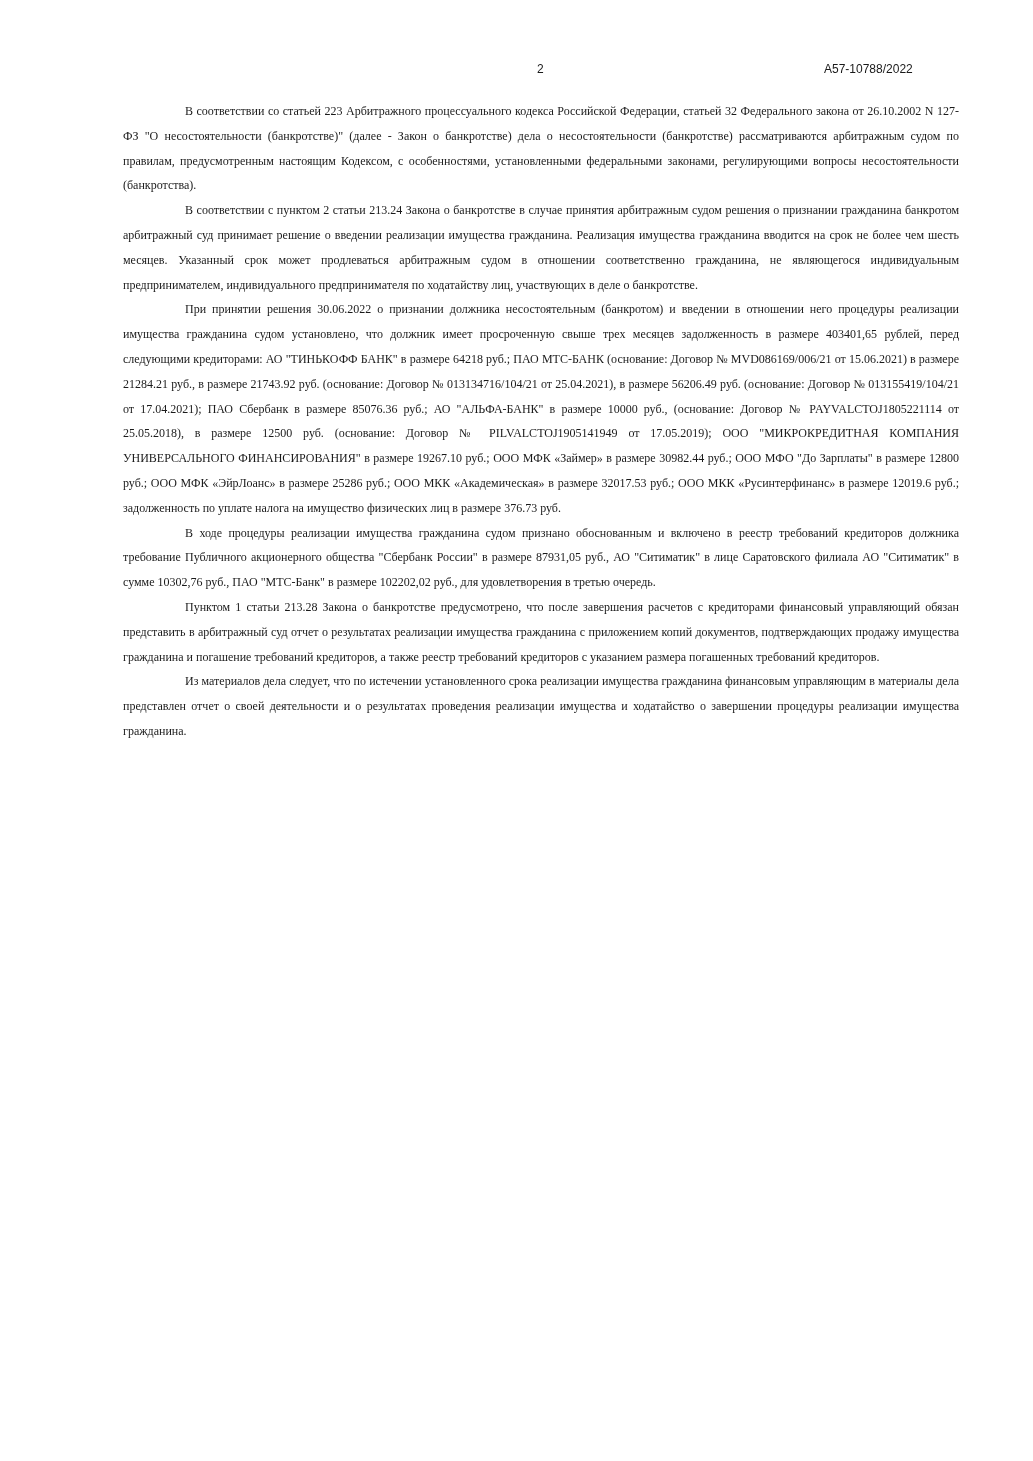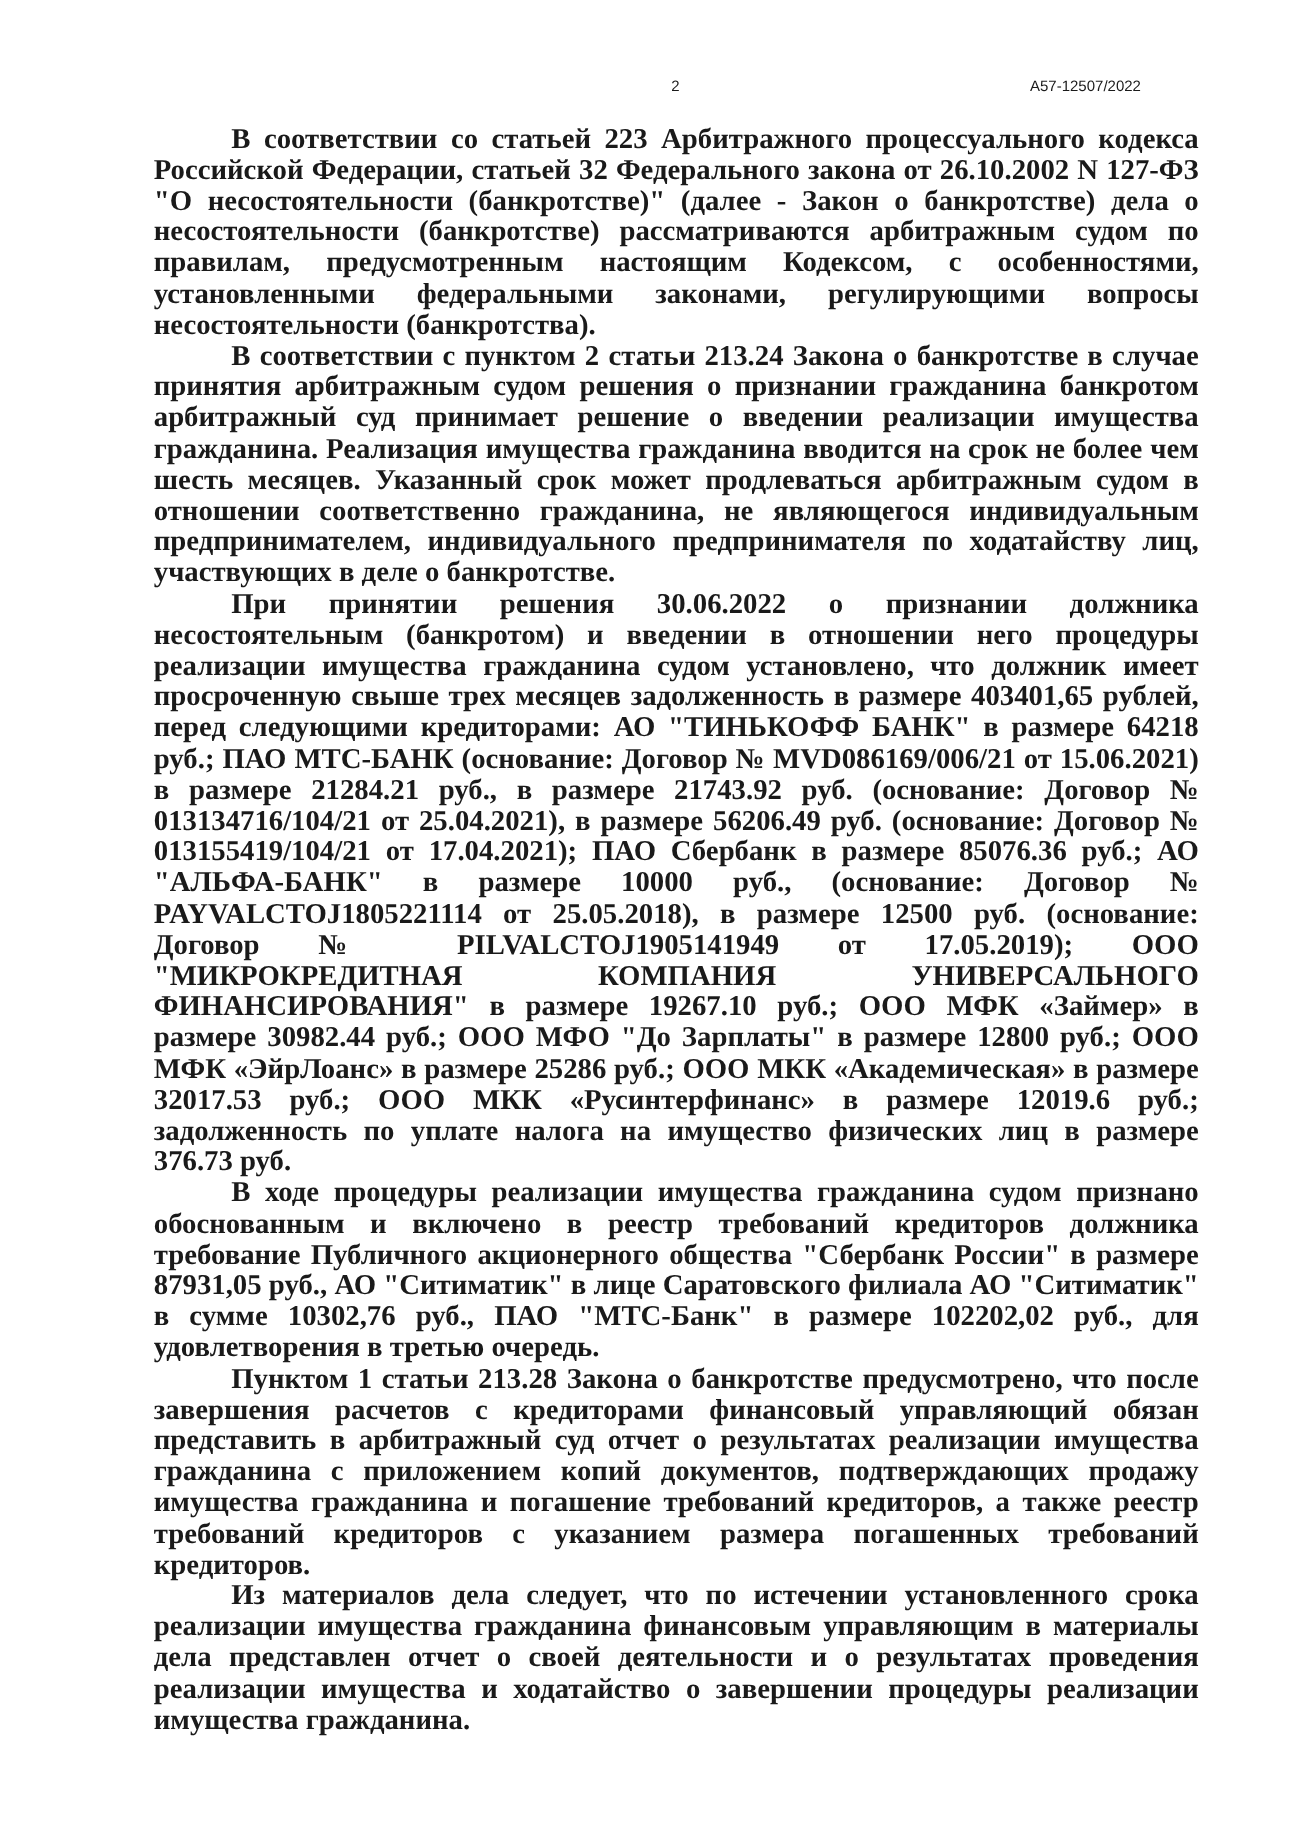--- a/index.html
+++ b/index.html
@@ -32,37 +32,36 @@
       position: absolute;
       left: 824px;
       top: 0;
     }
     .body-text {
       position: absolute;
       top: 99px;
       left: 123px;
       width: 836px;
       font-family: "Liberation Serif", serif;
-      font-size: 23px;
+      font-size: 12px;
       line-height: 24.8px;
       text-align: justify;
-      font-weight: bold;
     }
     .body-text p {
       margin: 0;
       text-indent: 62px;
       text-align: justify;
     }
   </style>
 </head>
 <body>
 
 <div class="page-header">
   <span class="page-number">2</span>
-  <span class="case-number">А57-12507/2022</span>
+  <span class="case-number">А57-10788/2022</span>
 </div>
 
 <div class="body-text">
   <p>В соответствии со статьей 223 Арбитражного процессуального кодекса Российской Федерации, статьей 32 Федерального закона от 26.10.2002 N 127-ФЗ "О несостоятельности (банкротстве)" (далее - Закон о банкротстве) дела о несостоятельности (банкротстве) рассматриваются арбитражным судом по правилам, предусмотренным настоящим Кодексом, с особенностями, установленными федеральными законами, регулирующими вопросы несостоятельности (банкротства).</p>
   <p>В соответствии с пунктом 2 статьи 213.24 Закона о банкротстве в случае принятия арбитражным судом решения о признании гражданина банкротом арбитражный суд принимает решение о введении реализации имущества гражданина. Реализация имущества гражданина вводится на срок не более чем шесть месяцев. Указанный срок может продлеваться арбитражным судом в отношении соответственно гражданина, не являющегося индивидуальным предпринимателем, индивидуального предпринимателя по ходатайству лиц, участвующих в деле о банкротстве.</p>
   <p>При принятии решения 30.06.2022 о признании должника несостоятельным (банкротом) и введении в отношении него процедуры реализации имущества гражданина судом установлено, что должник имеет просроченную свыше трех месяцев задолженность в размере 403401,65 рублей, перед следующими кредиторами: АО "ТИНЬКОФФ БАНК" в размере 64218 руб.; ПАО МТС-БАНК (основание: Договор № MVD086169/006/21 от 15.06.2021) в размере 21284.21 руб., в размере 21743.92 руб. (основание: Договор № 013134716/104/21 от 25.04.2021), в размере 56206.49 руб. (основание: Договор № 013155419/104/21 от 17.04.2021); ПАО Сбербанк в размере 85076.36 руб.; АО "АЛЬФА-БАНК" в размере 10000 руб., (основание: Договор № PAYVALCTOJ1805221114 от 25.05.2018), в размере 12500 руб. (основание: Договор № PILVALCTOJ1905141949 от 17.05.2019); ООО "МИКРОКРЕДИТНАЯ КОМПАНИЯ УНИВЕРСАЛЬНОГО ФИНАНСИРОВАНИЯ" в размере 19267.10 руб.; ООО МФК «Займер» в размере 30982.44 руб.; ООО МФО "До Зарплаты" в размере 12800 руб.; ООО МФК «ЭйрЛоанс» в размере 25286 руб.; ООО МКК «Академическая» в размере 32017.53 руб.; ООО МКК «Русинтерфинанс» в размере 12019.6 руб.; задолженность по уплате налога на имущество физических лиц в размере 376.73 руб.</p>
   <p>В ходе процедуры реализации имущества гражданина судом признано обоснованным и включено в реестр требований кредиторов должника требование Публичного акционерного общества "Сбербанк России" в размере 87931,05 руб., АО "Ситиматик" в лице Саратовского филиала АО "Ситиматик" в сумме 10302,76 руб., ПАО "МТС-Банк" в размере 102202,02 руб., для удовлетворения в третью очередь.</p>
   <p>Пунктом 1 статьи 213.28 Закона о банкротстве предусмотрено, что после завершения расчетов с кредиторами финансовый управляющий обязан представить в арбитражный суд отчет о результатах реализации имущества гражданина с приложением копий документов, подтверждающих продажу имущества гражданина и погашение требований кредиторов, а также реестр требований кредиторов с указанием размера погашенных требований кредиторов.</p>
   <p>Из материалов дела следует, что по истечении установленного срока реализации имущества гражданина финансовым управляющим в материалы дела представлен отчет о своей деятельности и о результатах проведения реализации имущества и ходатайство о завершении процедуры реализации имущества гражданина.</p>
 </div>

